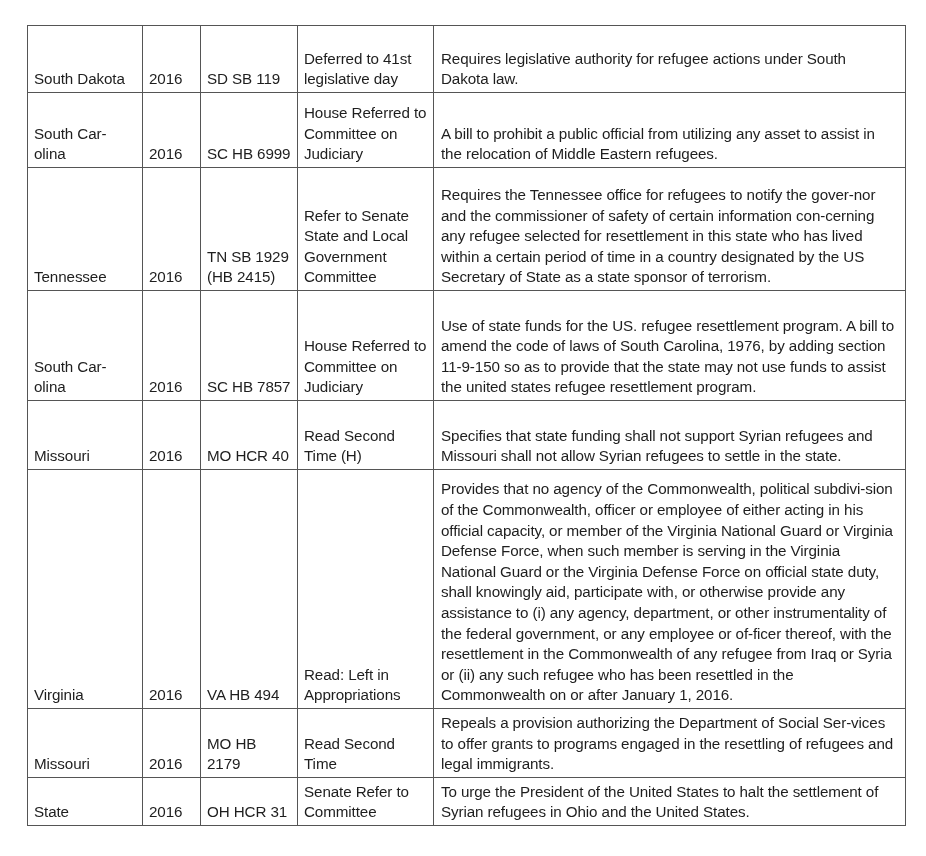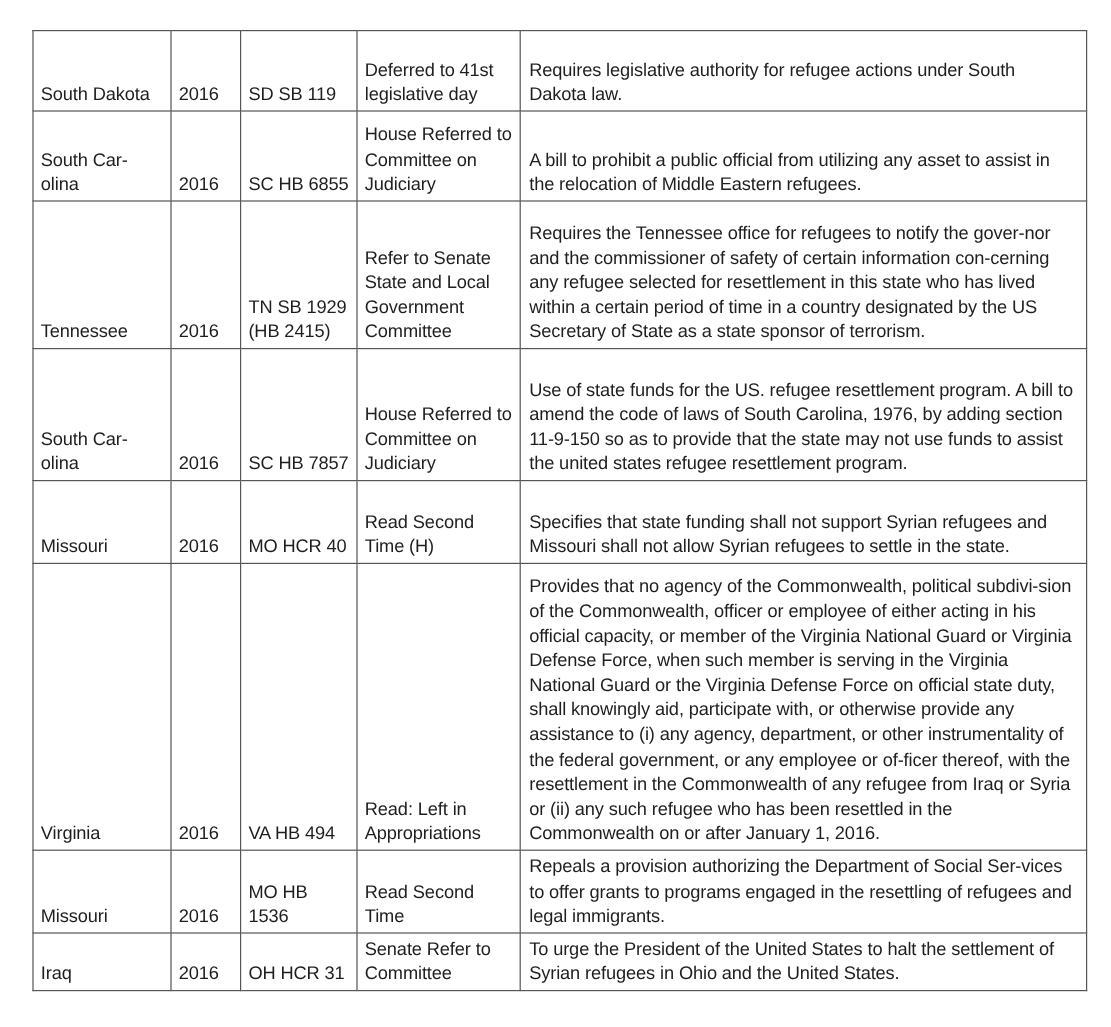--- a/index.html
+++ b/index.html
@@ -58,21 +58,21 @@
       <tr style="height:67px">
         <td>South Dakota</td>
         <td>2016</td>
         <td>SD SB 119</td>
         <td>Deferred to 41st legislative day</td>
         <td class="desc">Requires legislative authority for refugee actions under South Dakota law.</td>
       </tr>
       <tr style="height:75px">
         <td>South Car-olina</td>
         <td>2016</td>
-        <td>SC HB 6855</td>
+        <td>SC HB 6999</td>
         <td>House Referred to Committee on Judiciary</td>
         <td class="desc">A bill to prohibit a public official from utilizing any asset to assist in the relocation of Middle Eastern refugees.</td>
       </tr>
       <tr style="height:123px">
         <td>Tennessee</td>
         <td>2016</td>
         <td>TN SB 1929 (HB 2415)</td>
         <td>Refer to Senate State and Local Government Committee</td>
         <td class="desc">Requires the Tennessee office for refugees to notify the gover-nor and the commissioner of safety of certain information con-cerning any refugee selected for resettlement in this state who has lived within a certain period of time in a country designated by the US Secretary of State as a state sponsor of terrorism.</td>
       </tr>
@@ -93,26 +93,26 @@
       <tr style="height:239px">
         <td>Virginia</td>
         <td>2016</td>
         <td>VA HB 494</td>
         <td>Read: Left in Appropriations</td>
         <td class="desc">Provides that no agency of the Commonwealth, political subdivi-sion of the Commonwealth, officer or employee of either acting in his official capacity, or member of the Virginia National Guard or Virginia Defense Force, when such member is serving in the Virginia National Guard or the Virginia Defense Force on official state duty, shall knowingly aid, participate with, or otherwise provide any assistance to (i) any agency, department, or other instrumentality of the federal government, or any employee or of-ficer thereof, with the resettlement in the Commonwealth of any refugee from Iraq or Syria or (ii) any such refugee who has been resettled in the Commonwealth on or after January 1, 2016.</td>
       </tr>
       <tr style="height:69px">
         <td>Missouri</td>
         <td>2016</td>
-        <td>MO HB 1536</td>
+        <td>MO HB 2179</td>
         <td>Read Second Time</td>
         <td class="desc">Repeals a provision authorizing the Department of Social Ser-vices to offer grants to programs engaged in the resettling of refugees and legal immigrants.</td>
       </tr>
       <tr style="height:48px">
-        <td>Iraq</td>
+        <td>State</td>
         <td>2016</td>
         <td>OH HCR 31</td>
         <td>Senate Refer to Committee</td>
         <td class="desc">To urge the President of the United States to halt the settlement of Syrian refugees in Ohio and the United States.</td>
       </tr>
     </tbody>
   </table>
 </div>
 
 </body></html>

